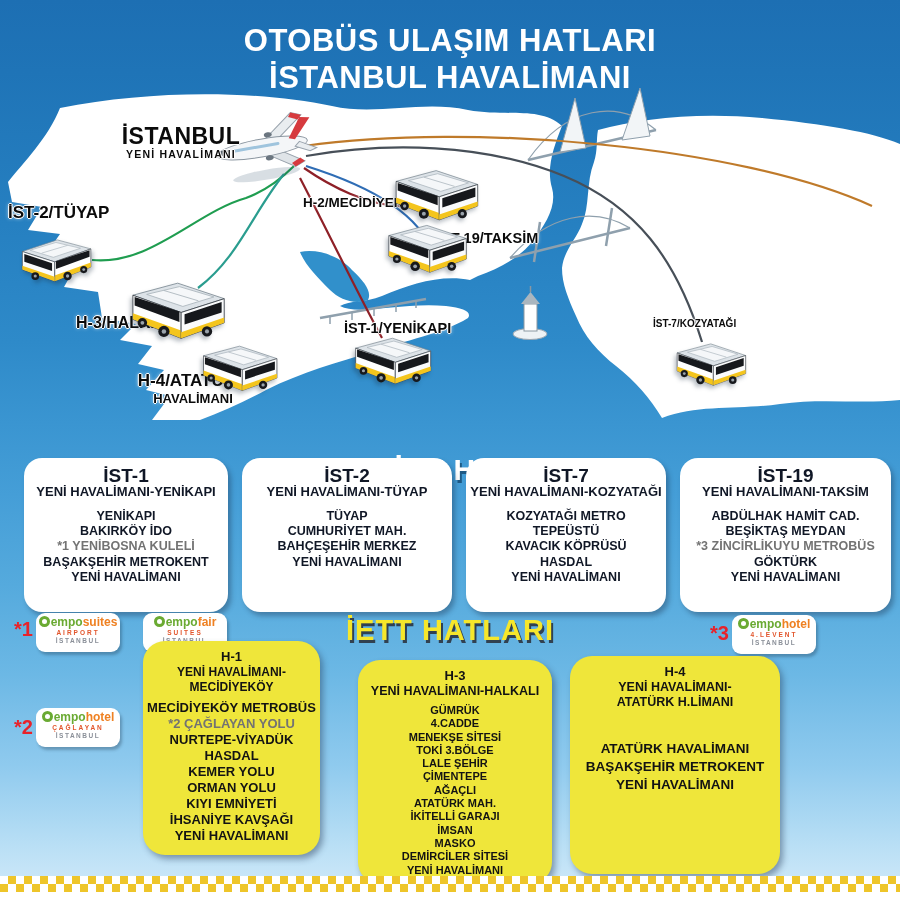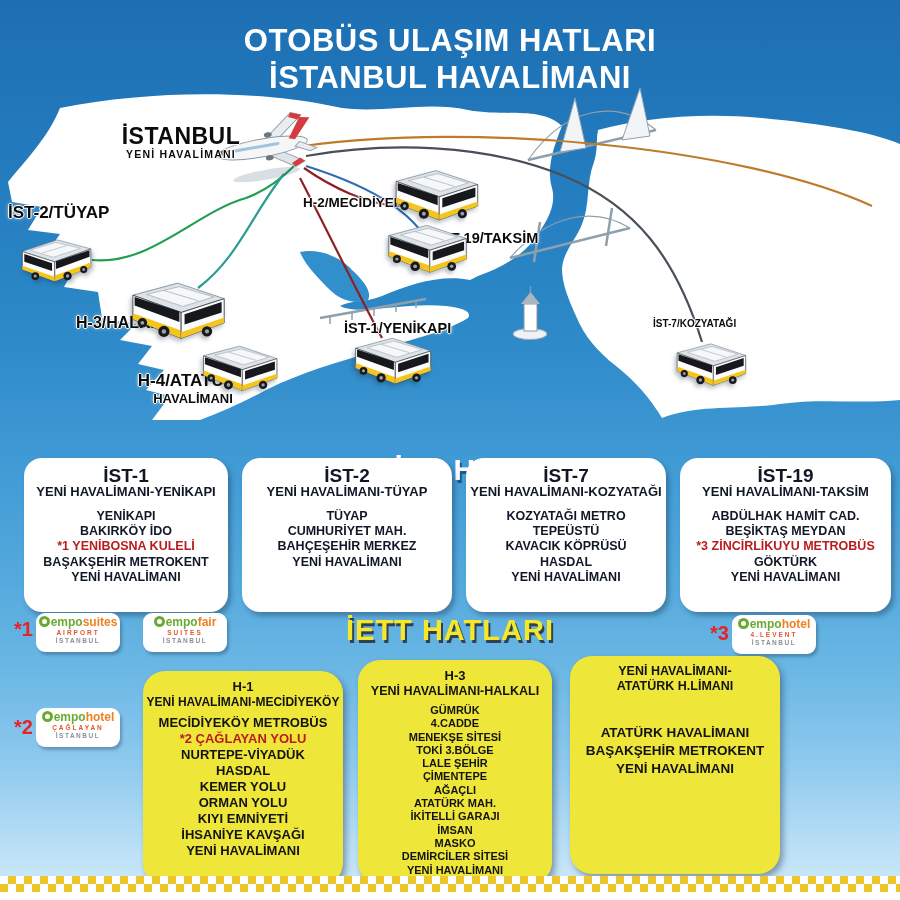--- a/index.html
+++ b/index.html
@@ -28,27 +28,27 @@
     color:#f6e72b;font-weight:800;font-size:29px;letter-spacing:1px;white-space:nowrap;
     text-shadow:2px 3px 0 rgba(40,45,55,.85);}
   
   .havaist-row{position:absolute;top:458px;left:24px;display:flex;gap:14px;}
   .wbox{background:#fff;border-radius:18px;height:145px;padding-top:9px;text-align:center;
     color:#101726;box-shadow:3px 4px 5px rgba(25,50,80,.38);}
   .wbox .code{font-weight:800;font-size:19px;line-height:17px;}
   .wbox .route{font-weight:800;font-size:13px;line-height:15px;white-space:pre-line;}
   .wbox .stops{margin-top:10px;}
   .stop{font-weight:700;font-size:12.5px;line-height:15.2px;white-space:nowrap;}
-  .stop.red{color:#b91c1c;}
+  .stop.red{color:#737373;}
   .ybox{position:absolute;background:#efe63a;border-radius:22px;text-align:center;color:#131313;
     box-shadow:3px 4px 6px rgba(35,55,85,.45);padding-top:8px;}
   .ybox .code{font-weight:800;font-size:13px;line-height:16px;}
   .ybox .route{font-weight:800;font-size:12.5px;line-height:15px;white-space:pre-line;}
   .ybox .stops{margin-top:5px;}
-  .ybox-h1{left:143px;top:671px;width:200px;height:206px;}
+  .ybox-h1{left:143px;top:641px;width:177px;height:206px;}
   .ybox-h1 .stop{font-size:13px;line-height:16px;}
   .ybox-h3{left:358px;top:660px;width:194px;height:216px;}
   .ybox-h3 .stop{font-size:11px;line-height:13.3px;}
   .ybox-h4{left:570px;top:656px;width:210px;height:210px;}
   .ybox-h4 .stops{margin-top:30px;}
   .ybox-h4 .stop{font-size:13.5px;line-height:18px;}
   
   .marker{position:absolute;color:#e8222a;font-weight:800;font-size:20px;}
   .hlogo{position:absolute;width:84px;height:36px;background:#fff;border-radius:9px;
     box-shadow:2px 3px 3px rgba(20,40,60,.3);text-align:center;padding-top:3px;}
@@ -320,20 +320,21 @@
         <div class="stop">AĞAÇLI</div>
         <div class="stop">ATATÜRK MAH.</div>
         <div class="stop">İKİTELLİ GARAJI</div>
         <div class="stop">İMSAN</div>
         <div class="stop">MASKO</div>
         <div class="stop">DEMİRCİLER SİTESİ</div>
         <div class="stop">YENİ HAVALİMANI</div>
       </div>
   </div>
   <div class="ybox ybox-h4">
+    <div class="code">H-4</div>
     <div class="route">YENİ HAVALİMANI-
 ATATÜRK H.LİMANI</div>
     <div class="stops">
 
     <div class="stop">ATATÜRK HAVALİMANI</div>
         <div class="stop">BAŞAKŞEHİR METROKENT</div>
         <div class="stop">YENİ HAVALİMANI</div>
       </div>
   </div>
 

